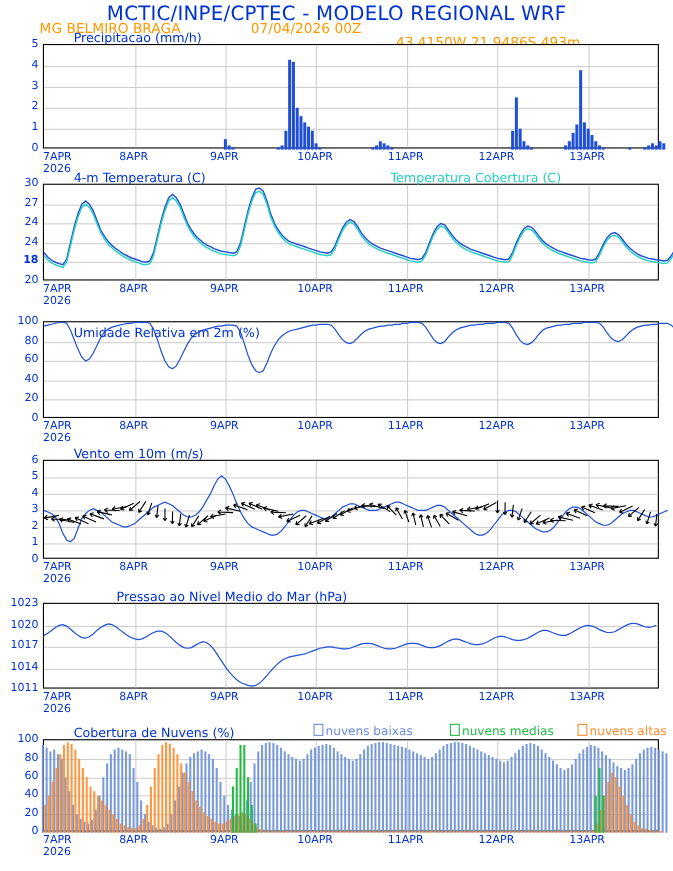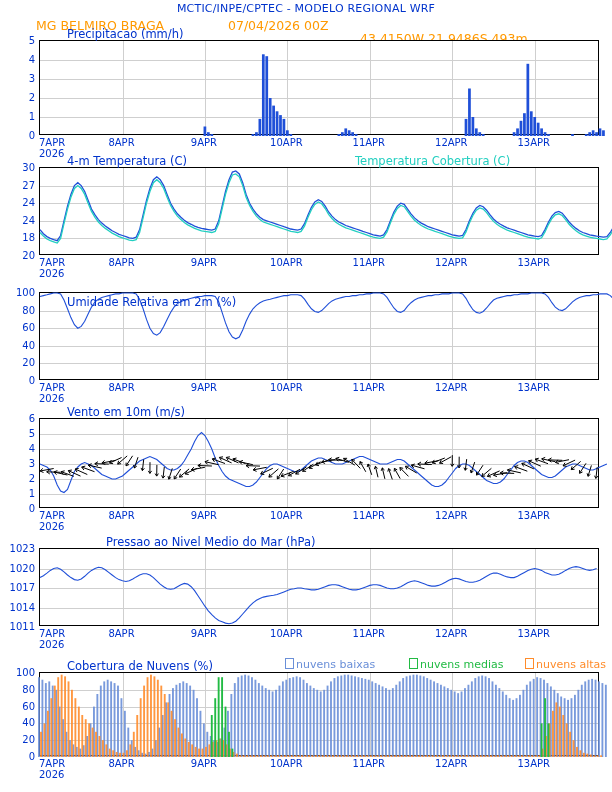--- a/index.html
+++ b/index.html
@@ -4,21 +4,21 @@
 <style>
   html,body{margin:0;padding:0;}
   body{
     width:612px;height:792px;background:#ffffff;
     font-family:"DejaVu Sans","Liberation Sans",sans-serif;
     position:relative;overflow:hidden;
   }
   .wrap{position:absolute;left:0;top:0;width:612px;height:792px;}
   .hdr-title{
     position:absolute;left:0;top:2px;width:612px;text-align:center;
-    color:#0033cc;font-size:11px;letter-spacing:.2px;font-weight:400;
+    color:#0033cc;font-size:18px;letter-spacing:.2px;font-weight:400;
   }
   .hdr-station{
     position:absolute;left:36px;top:18px;color:#ff9900;font-size:12.5px;
   }
   .hdr-date{
     position:absolute;left:228px;top:18px;color:#ff9900;font-size:12.5px;
   }
   .hdr-coords{
     position:absolute;left:360px;top:31px;color:#ff9900;font-size:12.5px;
   }
@@ -146,21 +146,21 @@
           <div class="gridh" style="top:52.8px;"></div>
           <div class="gridh" style="top:35.2px;"></div>
           <div class="gridh" style="top:17.6px;"></div>
           <svg width="560" height="88">
             <polyline points="0.0,61.6 3.4,65.7 6.9,68.6 10.3,70.4 13.7,71.6 17.2,72.7 20.6,67.5 24.0,52.8 27.5,38.1 30.9,26.4 34.4,17.6 37.8,14.7 41.2,17.6 44.7,23.5 48.1,32.3 51.5,41.1 55.0,46.9 58.4,51.6 61.8,55.1 65.3,58.1 68.7,60.4 72.1,62.8 75.6,64.5 79.0,66.3 82.5,67.5 85.9,68.6 89.3,69.8 92.8,70.4 96.2,69.2 99.6,61.6 103.1,46.9 106.5,32.3 109.9,20.5 113.4,11.7 116.8,8.8 120.2,11.7 123.7,17.6 127.1,26.4 130.6,35.2 134.0,41.1 137.4,45.8 140.9,49.3 144.3,52.2 147.7,54.6 151.2,56.3 154.6,58.1 158.0,59.3 161.5,60.4 164.9,61.0 168.3,61.6 171.8,62.2 175.2,61.0 178.7,52.8 182.1,38.1 185.5,23.5 189.0,11.7 192.4,4.1 195.8,2.9 199.3,5.9 202.7,14.7 206.1,26.4 209.6,35.2 213.0,41.1 216.4,45.8 219.9,49.3 223.3,51.6 226.7,52.8 230.2,54.0 233.6,55.1 237.1,56.3 240.5,57.5 243.9,58.7 247.4,59.8 250.8,61.0 254.2,61.6 257.7,62.2 261.1,61.0 264.5,55.7 268.0,46.9 271.4,39.3 274.8,34.0 278.3,31.7 281.7,33.4 285.2,38.1 288.6,44.0 292.0,48.1 295.5,51.6 298.9,54.0 302.3,55.7 305.8,57.5 309.2,58.7 312.6,59.8 316.1,61.0 319.5,62.2 322.9,63.4 326.4,64.5 329.8,65.7 333.3,66.9 336.7,67.5 340.1,68.1 343.6,66.9 347.0,61.6 350.4,52.8 353.9,44.0 357.3,38.1 360.7,35.2 364.2,36.4 367.6,41.1 371.0,45.8 374.5,49.9 377.9,52.8 381.3,55.1 384.8,56.9 388.2,58.7 391.7,59.8 395.1,61.0 398.5,62.2 402.0,63.4 405.4,64.5 408.8,65.7 412.3,66.9 415.7,67.5 419.1,68.1 422.6,67.5 426.0,61.6 429.4,52.8 432.9,45.2 436.3,39.9 439.8,37.5 443.2,38.7 446.6,42.2 450.1,46.9 453.5,51.0 456.9,54.0 460.4,56.3 463.8,58.1 467.2,59.8 470.7,61.0 474.1,62.2 477.5,63.4 481.0,64.5 484.4,65.7 487.9,66.9 491.3,67.5 494.7,68.1 498.2,68.6 501.6,67.5 505.0,61.6 508.5,54.0 511.9,48.1 515.3,44.6 518.8,43.4 522.2,45.2 525.6,49.3 529.1,54.0 532.5,57.5 536.0,60.4 539.4,62.8 542.8,64.5 546.3,65.7 549.7,66.9 553.1,67.5 556.6,68.1 560.0,68.6 563.4,69.2 566.9,68.6 570.3,64.5 573.7,58.7" fill="none" stroke="#1f4fd8" stroke-width="1.3"></polyline>
             <polyline points="0.0,64.5 3.4,68.1 6.9,71.0 10.3,72.7 13.7,73.9 17.2,75.1 20.6,70.4 24.0,55.7 27.5,41.1 30.9,29.3 34.4,20.5 37.8,17.6 41.2,20.5 44.7,26.4 48.1,35.2 51.5,43.4 55.0,49.3 58.4,54.0 61.8,57.5 65.3,60.4 68.7,62.8 72.1,65.1 75.6,66.9 79.0,68.6 82.5,69.8 85.9,71.0 89.3,72.2 92.8,72.7 96.2,71.6 99.6,64.5 103.1,49.9 106.5,35.2 109.9,23.5 113.4,14.7 116.8,11.7 120.2,14.7 123.7,20.5 127.1,29.3 130.6,37.5 134.0,43.4 137.4,48.1 140.9,51.6 144.3,54.6 147.7,56.9 151.2,58.7 154.6,60.4 158.0,61.6 161.5,62.8 164.9,63.4 168.3,63.9 171.8,64.5 175.2,63.4 178.7,55.7 182.1,41.1 185.5,26.4 189.0,14.7 192.4,7.0 195.8,5.9 199.3,8.8 202.7,17.6 206.1,29.3 209.6,37.5 213.0,43.4 216.4,48.1 219.9,51.6 223.3,54.0 226.7,55.1 230.2,56.3 233.6,57.5 237.1,58.7 240.5,59.8 243.9,61.0 247.4,62.2 250.8,63.4 254.2,63.9 257.7,64.5 261.1,63.4 264.5,58.1 268.0,49.3 271.4,41.7 274.8,36.4 278.3,34.0 281.7,35.8 285.2,40.5 288.6,46.3 292.0,50.5 295.5,54.0 298.9,56.3 302.3,58.1 305.8,59.8 309.2,61.0 312.6,62.2 316.1,63.4 319.5,64.5 322.9,65.7 326.4,66.9 329.8,68.1 333.3,69.2 336.7,69.8 340.1,70.4 343.6,69.2 347.0,63.9 350.4,55.1 353.9,46.3 357.3,40.5 360.7,37.5 364.2,38.7 367.6,43.4 371.0,48.1 374.5,52.2 377.9,55.1 381.3,57.5 384.8,59.3 388.2,61.0 391.7,62.2 395.1,63.4 398.5,64.5 402.0,65.7 405.4,66.9 408.8,68.1 412.3,69.2 415.7,69.8 419.1,70.4 422.6,69.8 426.0,63.9 429.4,55.1 432.9,47.5 436.3,42.2 439.8,39.9 443.2,41.1 446.6,44.6 450.1,49.3 453.5,53.4 456.9,56.3 460.4,58.7 463.8,60.4 467.2,62.2 470.7,63.4 474.1,64.5 477.5,65.7 481.0,66.9 484.4,68.1 487.9,69.2 491.3,69.8 494.7,70.4 498.2,71.0 501.6,69.8 505.0,63.9 508.5,56.3 511.9,50.5 515.3,46.9 518.8,45.8 522.2,47.5 525.6,51.6 529.1,56.3 532.5,59.8 536.0,62.8 539.4,65.1 542.8,66.9 546.3,68.1 549.7,69.2 553.1,69.8 556.6,70.4 560.0,71.0 563.4,71.6 566.9,71.0 570.3,66.9 573.7,61.0" fill="none" stroke="#22cfc0" stroke-width="1.3"></polyline>
           </svg>
         </div>
         <div class="ylabs" style="left:-38px;top:0;width:36px;height:88px;">
           <div class="ylab" style="top:88.0px;right:2px;">20</div>
-          <div class="ylab" style="top:70.4px;right:2px;">18</div>
+          <div class="ylab" style="top:70.4px;right:2px;font-weight:bold;">18</div>
           <div class="ylab" style="top:52.8px;right:2px;">24</div>
           <div class="ylab" style="top:35.2px;right:2px;">24</div>
           <div class="ylab" style="top:17.6px;right:2px;">27</div>
           <div class="ylab" style="top:0.0px;right:2px;">30</div>
         </div>
         <div class="xlab left" style="left:0px;top:90px;">7APR</div>
         <div class="xlab" style="left:82.5px;top:90px;">8APR</div>
         <div class="xlab" style="left:164.9px;top:90px;">9APR</div>
         <div class="xlab" style="left:247.4px;top:90px;">10APR</div>
         <div class="xlab" style="left:329.8px;top:90px;">11APR</div>

